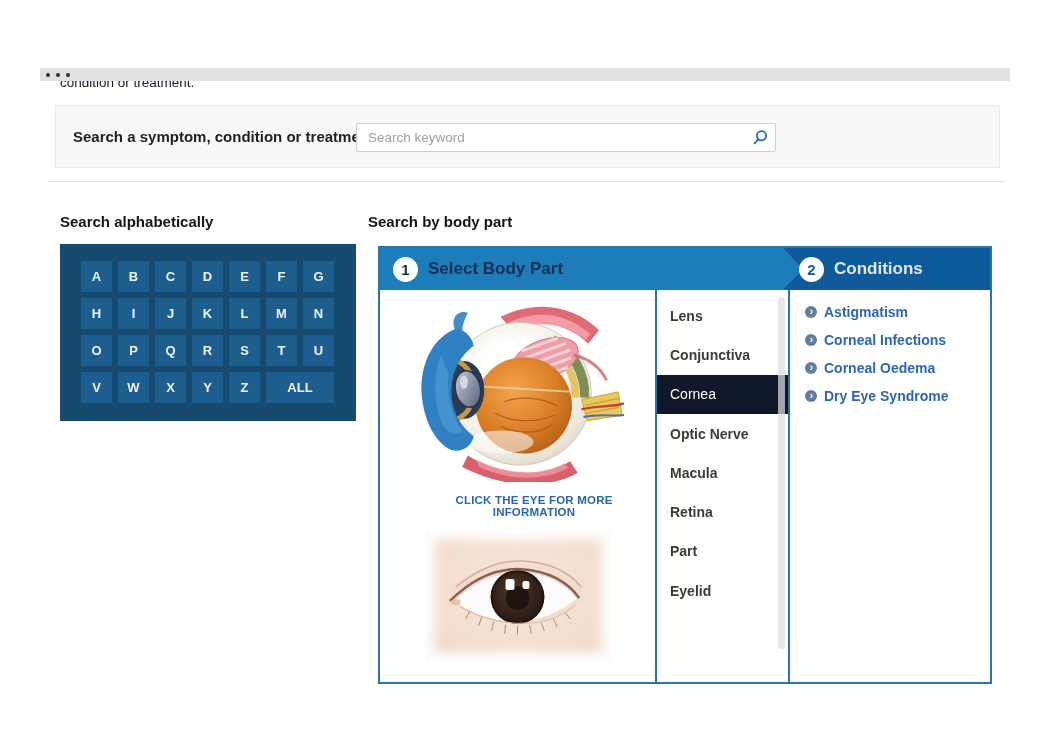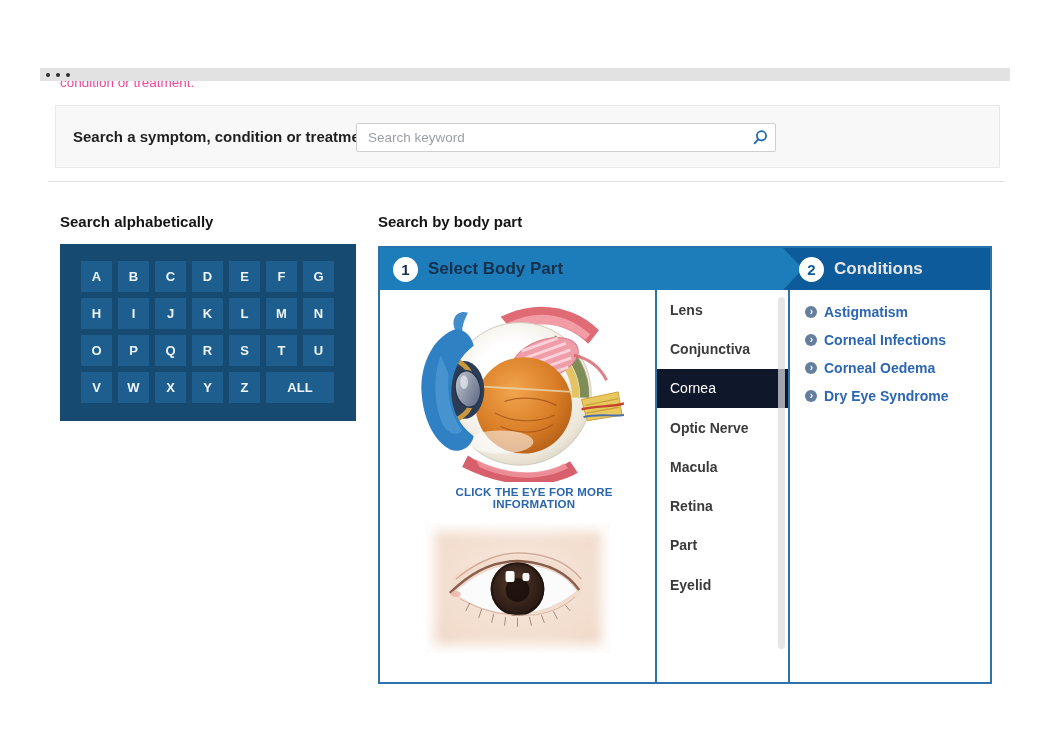--- a/index.html
+++ b/index.html
@@ -1,40 +1,40 @@
 <!DOCTYPE html>
 <html><head>
 <meta charset="utf-8">
 <style>
   * { margin:0; padding:0; box-sizing:border-box; }
   body { background:#fff; font-family:"Liberation Sans", sans-serif; }
   #canvas { position:relative; width:1050px; height:750px; background:#fff; overflow:hidden; }
 
   
   .frag-wrap { position:absolute; left:60px; top:81px; height:13px; overflow:hidden; z-index:1; }
-  .frag-wrap span { display:block; margin-top:-6px; font-size:13.5px; color:#ec4899; }
+  .frag-wrap span { display:block; margin-top:-6px; font-size:13.5px; color:#0f172a; }
   .top-bar { position:absolute; left:40px; top:68px; width:970px; height:13px; background:#e2e2e2; z-index:2;
              display:flex; align-items:center; padding-left:6px; }
   .dots { display:flex; gap:6px; }
   .dots i { width:4px; height:4px; border-radius:50%; background:#2e2e2e; }
 
   
   .search-panel { position:absolute; left:55px; top:105px; width:945px; height:63px; background:#f8f8f8;
                   border:1px solid #e9e9e9; display:flex; align-items:center; }
   .search-label { margin-left:17px; font-size:15px; font-weight:700; color:#1f1f1f; }
   .search-input-wrap { position:absolute; left:300px; top:17px; width:420px; height:29px; }
   .search-input-wrap input { width:100%; height:100%; border:1px solid #cfcfcf; background:#fff; border-radius:2px;
                   padding:0 32px 0 11px; font-size:13.5px; color:#333; font-family:"Liberation Sans", sans-serif; outline:none; }
   .search-input-wrap input::placeholder { color:#9aa0a6; }
   .search-btn { position:absolute; right:7px; top:6px; width:17px; height:17px; background:none; border:none; cursor:pointer; padding:0; }
 
   .hrule { position:absolute; left:48px; top:181px; width:957px; height:1px; background:#e2e2e2; }
 
   .section-title { position:absolute; top:213px; font-size:15px; font-weight:600; color:#141414; }
-  .t-alpha { left:60px; } .t-body { left:378px; }
+  .t-alpha { left:60px; } .t-body { left:368px; }
 
   
   .alpha-box { position:absolute; left:60px; top:244px; width:296px; height:177px; background:#164a71; padding:17px 21px; }
   .alpha-grid { display:grid; grid-template-columns:repeat(7,31px); grid-auto-rows:31px; gap:6px; }
   .alpha-btn { background:#1d5e8e; color:#eef4f9; font-size:13px; font-weight:600; display:flex;
                align-items:center; justify-content:center; cursor:pointer; }
   .alpha-btn.all { grid-column:span 2; }
 
   
   .widget { position:absolute; left:378px; top:246px; width:614px; height:438px; border:2px solid #2b73ab; background:#fff; }
@@ -47,25 +47,25 @@
                  justify-content:center; font-size:15px; font-weight:700; flex:0 0 auto; }
   .step-circle.one { color:#14304d; }
   .step-circle.two { color:#0d5b9b; }
   .hdr-label { font-size:17px; font-weight:700; }
   .hdr-label.one { color:#14304d; }
   .hdr-label.two { color:#e5e5e5; }
 
   .widget-body { position:absolute; top:42px; bottom:0; left:0; right:0; display:flex; }
   .col-image { width:275px; position:relative; }
   .anatomy-wrap { width:212px; margin:6px auto 0; cursor:pointer; }
-  .caption { text-align:center; font-size:11.5px; font-weight:700; color:#2a66ab; letter-spacing:.2px;padding-left:33px; }
+  .caption { text-align:center; margin-top:8px; font-size:11.5px; font-weight:700; color:#2a66ab; letter-spacing:.2px;padding-left:33px; }
   .photo-wrap { position:relative; width:184px; height:130px; margin:13px auto 0; border-radius:4px; overflow:hidden; }
   .photo-vignette { position:absolute; inset:0; box-shadow:inset 0 0 12px 9px rgba(255,255,255,0.95); pointer-events:none; }
 
-  .col-parts { width:135px; border-left:2px solid #2b73ab; border-right:2px solid #2b73ab; position:relative; }
+  .col-parts { width:135px; border-left:2px solid #2b73ab; border-right:2px solid #2b73ab; position:relative; padding-top:6px; }
   .part-item { height:39.3px; display:flex; align-items:center; padding-left:13px; font-size:14px; font-weight:600;
                color:#3b3b3b; cursor:pointer; }
   .part-item.selected { background:#0f172a; color:#fff; font-weight:400; }
   .parts-scrollbar { position:absolute; top:7px; right:3px; width:7px; height:352px; border-radius:4px;
                      background:rgba(219,221,224,0.72); z-index:2; cursor:pointer; }
 
   .col-conditions { flex:1; padding:13px 0 0 15px; }
   .cond-item { display:flex; align-items:center; gap:7px; margin-bottom:11px; height:17px; }
   .cond-icon { width:12px; height:12px; border-radius:50%; background:#647f9d; color:#fff; font-size:10px; font-weight:700;
                display:flex; align-items:center; justify-content:center; line-height:1; padding-left:1px; flex:0 0 auto; }

